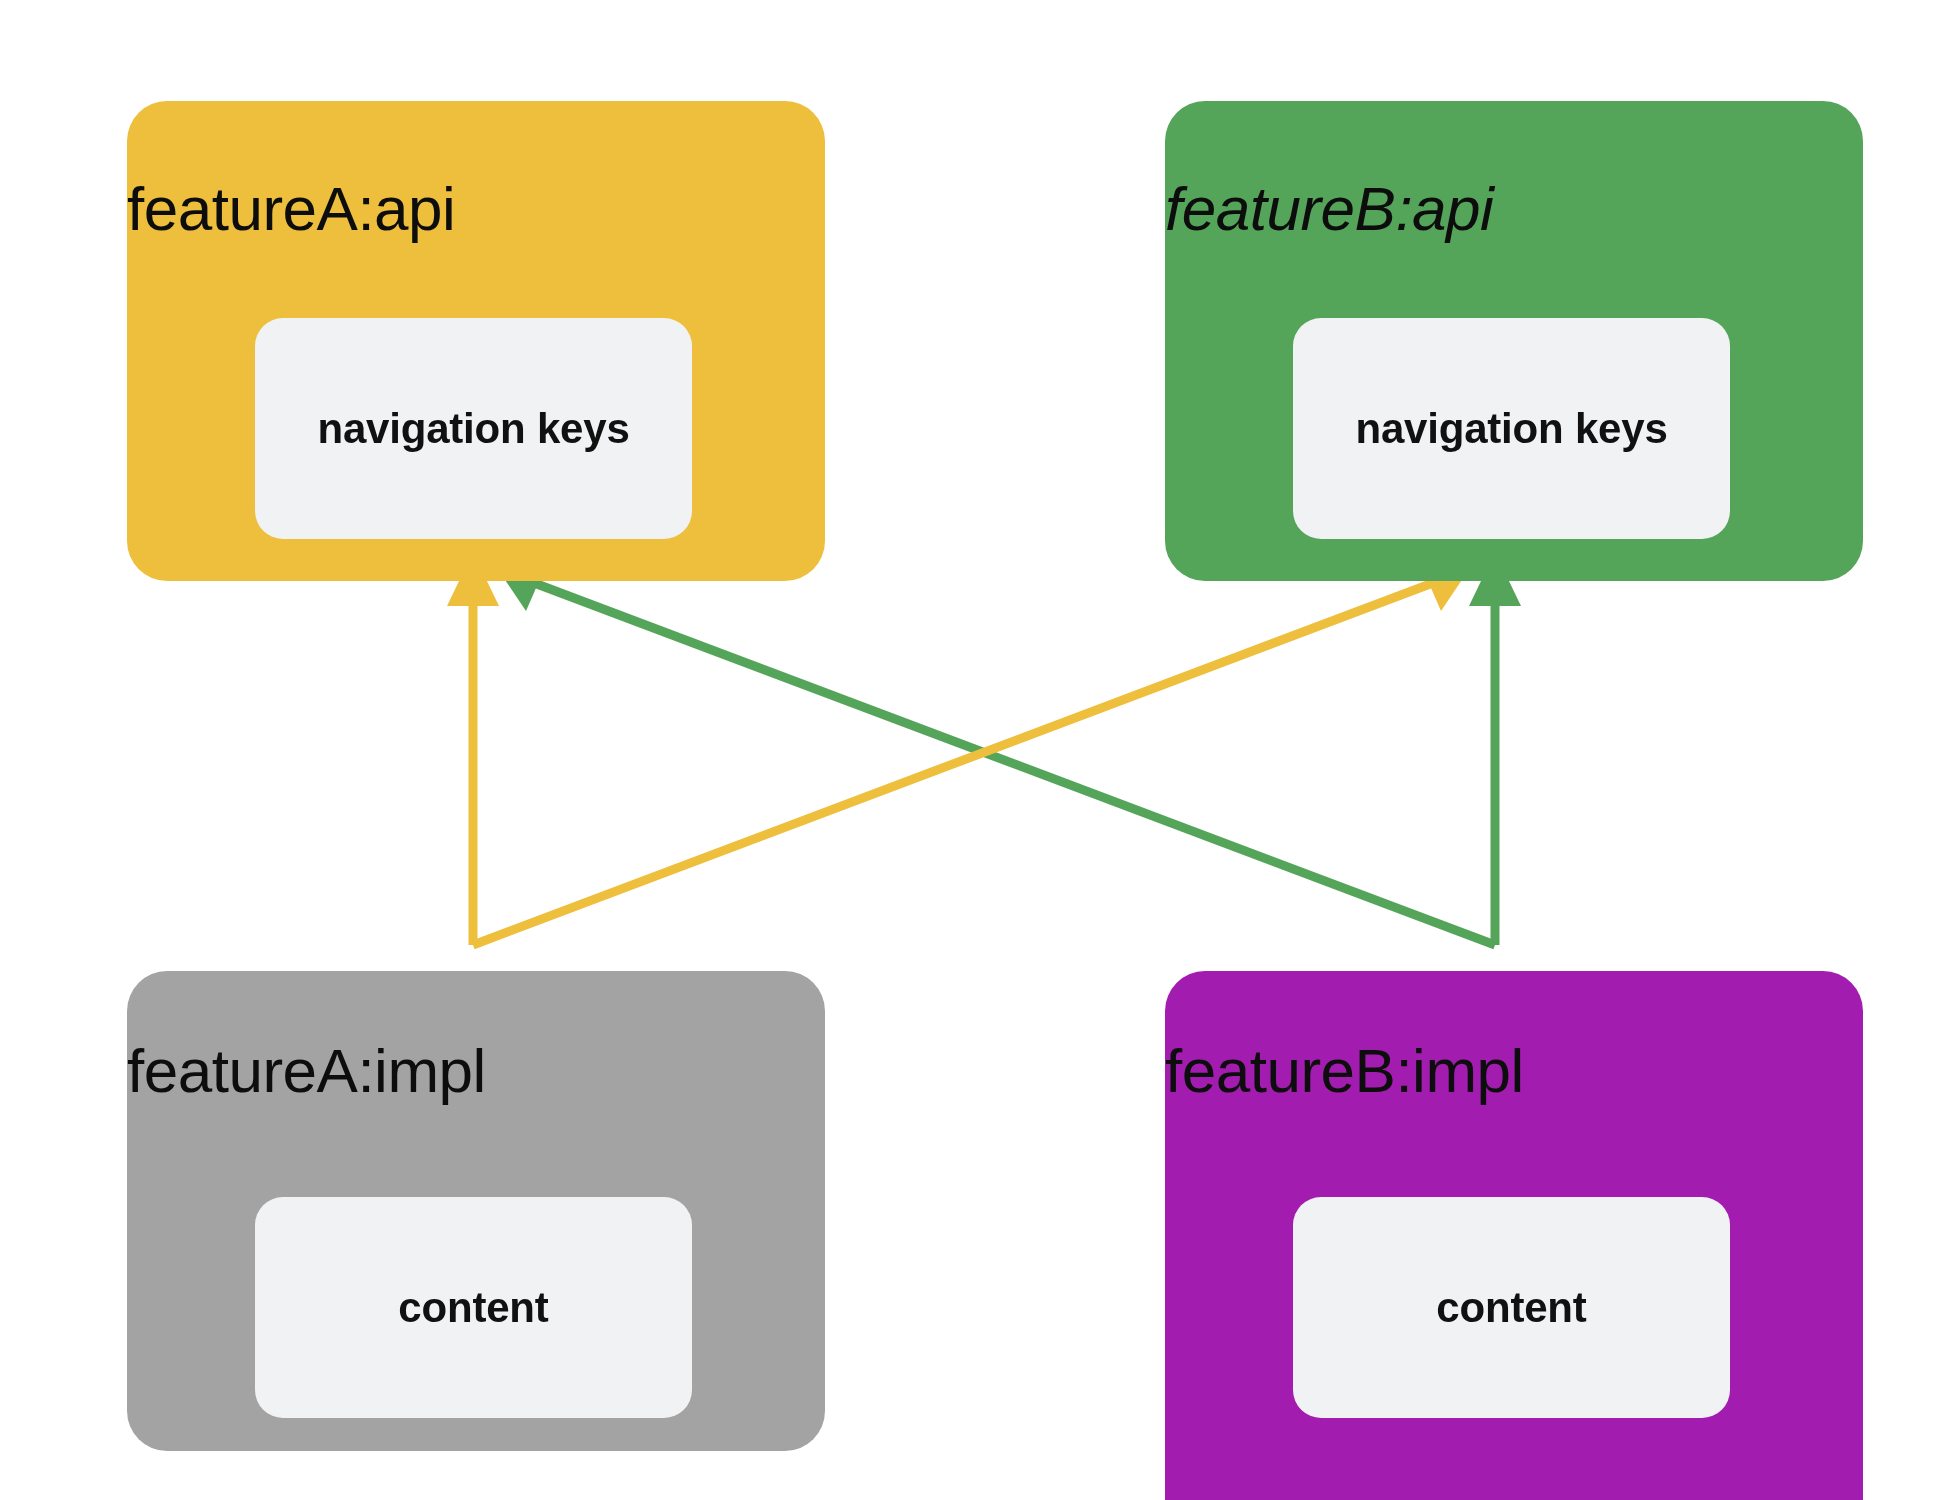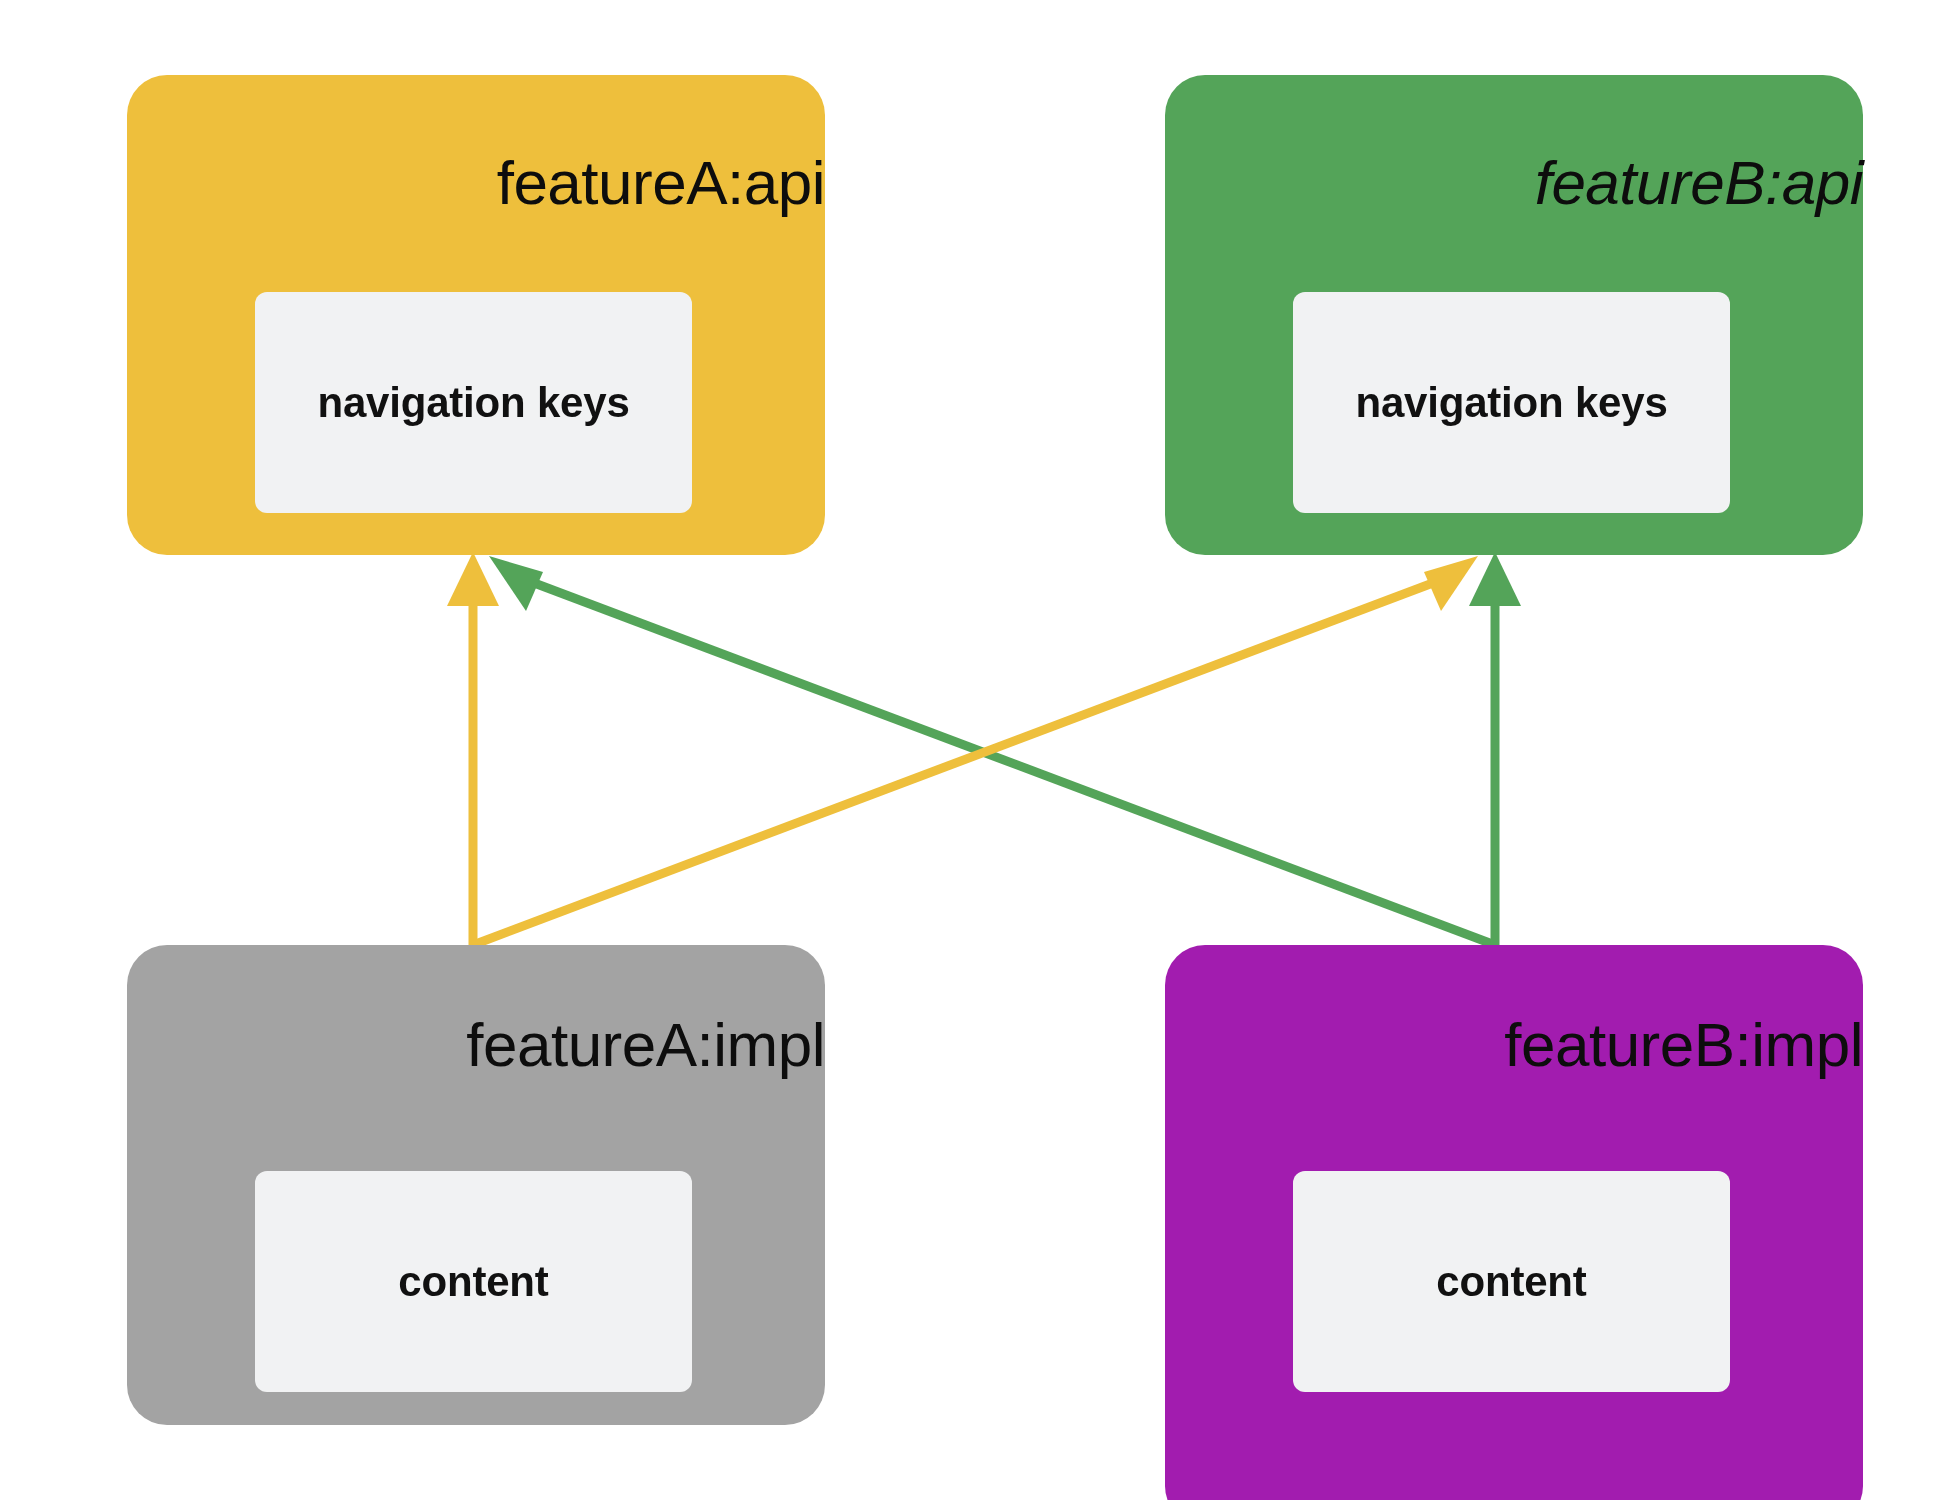--- a/index.html
+++ b/index.html
@@ -16,35 +16,36 @@
     height: 1500px;
     background: #ffffff;
     overflow: hidden;
   }
   .module {
     position: absolute;
     box-sizing: border-box;
     border-radius: 40px;
     display: flex;
     flex-direction: column;
-    align-items: flex-end;
+    align-items: flex-start;
+    margin-top: 26px;
   }
   .module-title {
     font-size: 62px;
     font-weight: 400;
     color: #0d0d0d;
     letter-spacing: -0.5px;
     line-height: 1.1;
     white-space: nowrap;
   }
   .inner-card {
     position: absolute;
     box-sizing: border-box;
     background: #f1f2f3;
-    border-radius: 12px;
+    border-radius: 28px;
     display: flex;
     align-items: center;
     justify-content: center;
   }
   .inner-card-label {
     font-size: 42px;
     font-weight: 700;
     color: #111111;
     white-space: nowrap;
     letter-spacing: -0.2px;

